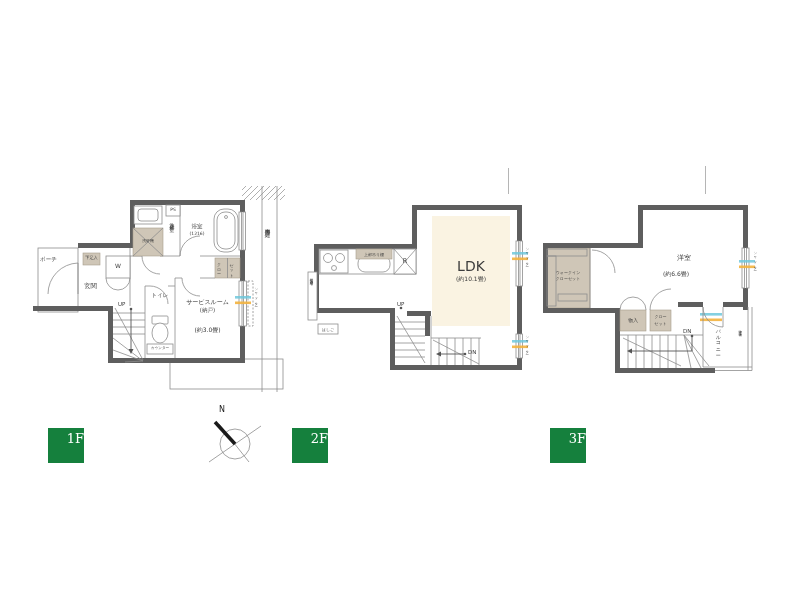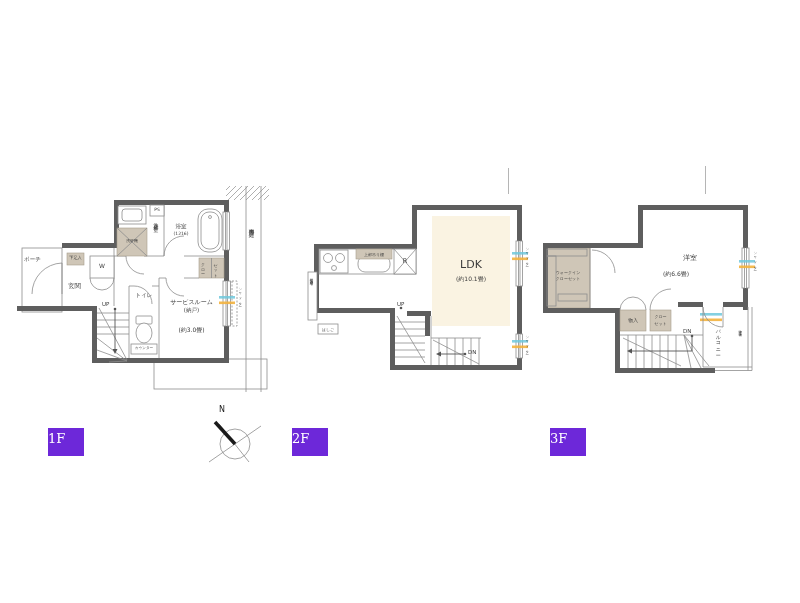--- a/index.html
+++ b/index.html
@@ -3,22 +3,22 @@
 <meta charset="utf-8">
 <style>
   html,body{margin:0;padding:0;background:#ffffff}
   #stage{position:relative;width:800px;height:603px;background:#fff;
          font-family:"DejaVu Sans",sans-serif;color:#3c3c3c;overflow:hidden}
   .plan{position:absolute}
   .plan > svg{position:absolute;left:0;top:0}
   .lb{position:absolute;white-space:nowrap;color:#3c3c3c;line-height:1.25}
   .ctr{text-align:center;white-space:normal}
   .vt{writing-mode:vertical-rl;text-orientation:upright;letter-spacing:1px}
-  .ftag{position:absolute;width:36px;height:28px;background:#6d28d9;color:#fff;
-        font-family:"DejaVu Serif",serif;font-size:13px;text-align:left;line-height:21px}
+  .ftag{position:absolute;width:36px;height:35px;background:#15803d;color:#fff;
+        font-family:"DejaVu Serif",serif;font-size:13px;text-align:right;line-height:21px}
   .stub{position:absolute;width:1px;background:#b5b5b5}
   svg .w{fill:#5e5e5e}
   svg .tn{fill:none;stroke:#8d8d8d;stroke-width:0.8}
   svg .dk{fill:none;stroke:#555;stroke-width:0.9}
   svg .bg{fill:#cfc6b7;stroke:#a79d8d;stroke-width:0.6}
   svg .fx{fill:#fff;stroke:#8d8d8d;stroke-width:0.8}
   svg .mkc{fill:#6fc8dc;opacity:.85}
   svg .mko{fill:#f3b23e;opacity:.9}
 </style>
 </head>
@@ -33,21 +33,21 @@
       </pattern>
       <pattern id="tv" width="4" height="8" patternUnits="userSpaceOnUse">
         <line x1="2" y1="0" x2="2" y2="8" stroke="#978d80" stroke-width="0.7"></line>
       </pattern>
       <pattern id="th" width="8" height="4" patternUnits="userSpaceOnUse">
         <line x1="0" y1="2" x2="8" y2="2" stroke="#978d80" stroke-width="0.7"></line>
       </pattern>
     </defs>
   </svg>
 
-  <div class="plan" style="left:14px;top:186px;width:260px;height:212px">
+  <div class="plan" style="left:30px;top:186px;width:260px;height:212px">
     <svg width="260" height="212" viewBox="0 0 260 212">
       <g>
         <rect x="212" y="0" width="43" height="14" fill="url(#hpat)"></rect>
         <line class="tn" x1="232" y1="0" x2="232" y2="206"></line>
         <line class="tn" x1="247" y1="0" x2="247" y2="206"></line>
         <rect class="tn" x="140" y="173" width="113" height="30"></rect>
       </g>
       <g>
         <rect class="tn" x="8" y="62" width="40" height="64"></rect>
       </g>
@@ -230,21 +230,21 @@
         <line class="tn" x1="159" y1="152" x2="159" y2="179"></line>
         <line class="tn" x1="167" y1="152" x2="167" y2="179"></line>
         <line class="tn" x1="85" y1="130" x2="113" y2="177"></line>
         <line class="tn" x1="121" y1="154" x2="167" y2="178"></line>
         <circle cx="89" cy="122" r="1.3" fill="#555"></circle>
         <circle cx="153" cy="168" r="1.3" fill="#555"></circle>
         <line class="dk" x1="153" y1="168" x2="128" y2="168"></line>
         <path d="M 124 168 l 5 -2.5 l 0 5 z" fill="#555"></path>
       </g>
     </svg>
-    <div class="lb ctr" style="left:127px;top:72px;width:80px;font-size:11px">LDK</div>
+    <div class="lb ctr" style="left:127px;top:72px;width:80px;font-size:14px">LDK</div>
     <div class="lb ctr" style="left:127px;top:89px;width:80px;font-size:6px">(約10.1畳)</div>
     <div class="lb ctr" style="left:52px;top:66px;width:36px;font-size:4px">上部吊り棚</div>
     <div class="lb ctr" style="left:90px;top:71px;width:22px;font-size:6.5px">R</div>
     <div class="lb vt" style="left:5px;top:89px;font-size:3.5px">給湯器置場</div>
     <div class="lb ctr" style="left:14px;top:141px;width:20px;font-size:4px">はしご</div>
     <div class="lb" style="left:93px;top:115px;font-size:5.5px">UP</div>
     <div class="lb" style="left:164px;top:163px;font-size:5.5px">DN</div>
     <div class="lb vt" style="left:221px;top:59px;font-size:3.4px">シャッター</div>
     <div class="lb vt" style="left:221px;top:147px;font-size:3.4px">シャッター</div>
   </div>
@@ -313,21 +313,21 @@
         <line class="tn" x1="133" y1="149" x2="133" y2="182"></line>
         <line class="tn" x1="141" y1="149" x2="148" y2="182"></line>
         <line class="tn" x1="141" y1="149" x2="158" y2="182"></line>
         <line class="tn" x1="141" y1="149" x2="166" y2="180"></line>
         <line class="tn" x1="80" y1="152" x2="138" y2="180"></line>
         <circle cx="149" cy="150" r="1.3" fill="#555"></circle>
         <polyline class="dk" points="149,150 149,165 88,165" fill="none"></polyline>
         <path d="M 84 165 l 5 -2.5 l 0 5 z" fill="#555"></path>
       </g>
     </svg>
-    <div class="lb ctr" style="left:117px;top:68px;width:60px;font-size:7px">洋室</div>
+    <div class="lb ctr" style="left:111px;top:68px;width:60px;font-size:7px">洋室</div>
     <div class="lb ctr" style="left:103px;top:84px;width:60px;font-size:6px">(約6.6畳)</div>
     <div class="lb ctr" style="left:8px;top:84px;width:34px;font-size:4px">ウォークイン</div>
     <div class="lb ctr" style="left:8px;top:90px;width:34px;font-size:4px">クローゼット</div>
     <div class="lb ctr" style="left:77px;top:131px;width:26px;font-size:5px">物入</div>
     <div class="lb ctr" style="left:107px;top:128px;width:21px;font-size:4px">クロー</div>
     <div class="lb ctr" style="left:107px;top:135px;width:21px;font-size:4px">ゼット</div>
     <div class="lb" style="left:140px;top:142px;font-size:5.5px">DN</div>
     <div class="lb vt" style="left:172px;top:139px;font-size:5px">バルコニー</div>
     <div class="lb vt" style="left:195px;top:141px;font-size:3.4px">物干金物</div>
     <div class="lb vt" style="left:210px;top:63px;font-size:3.4px">シャッター</div>

